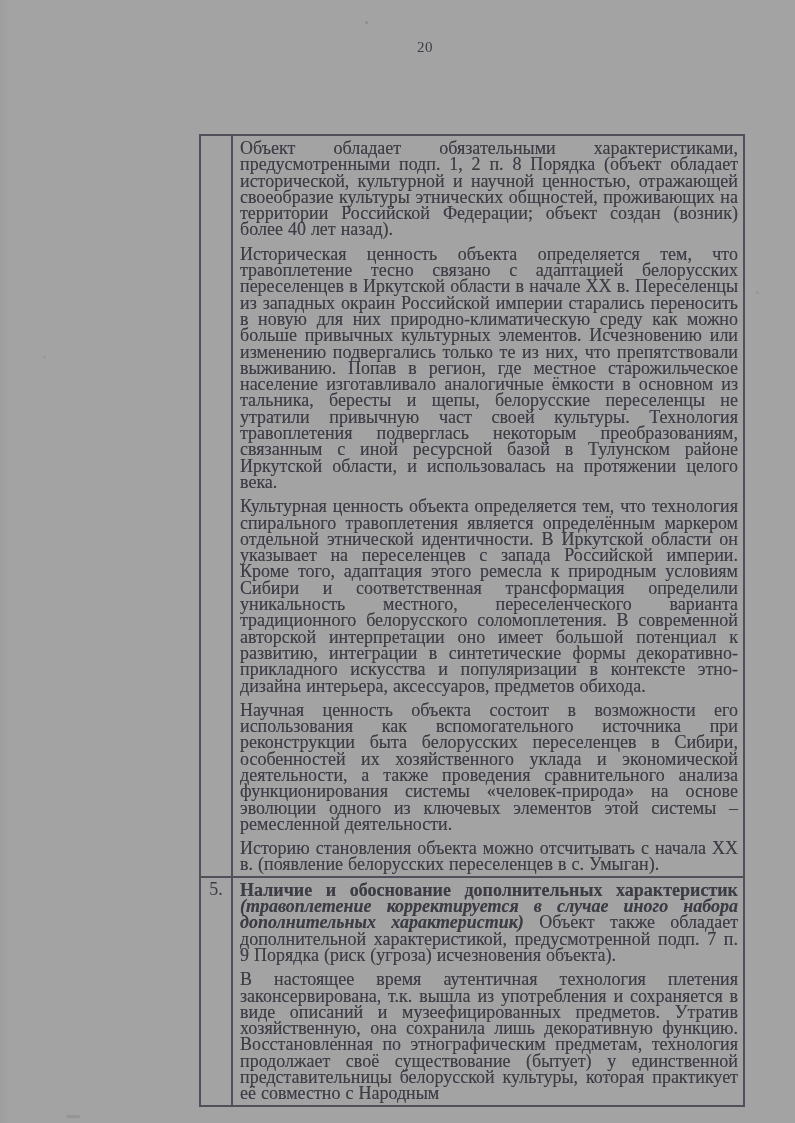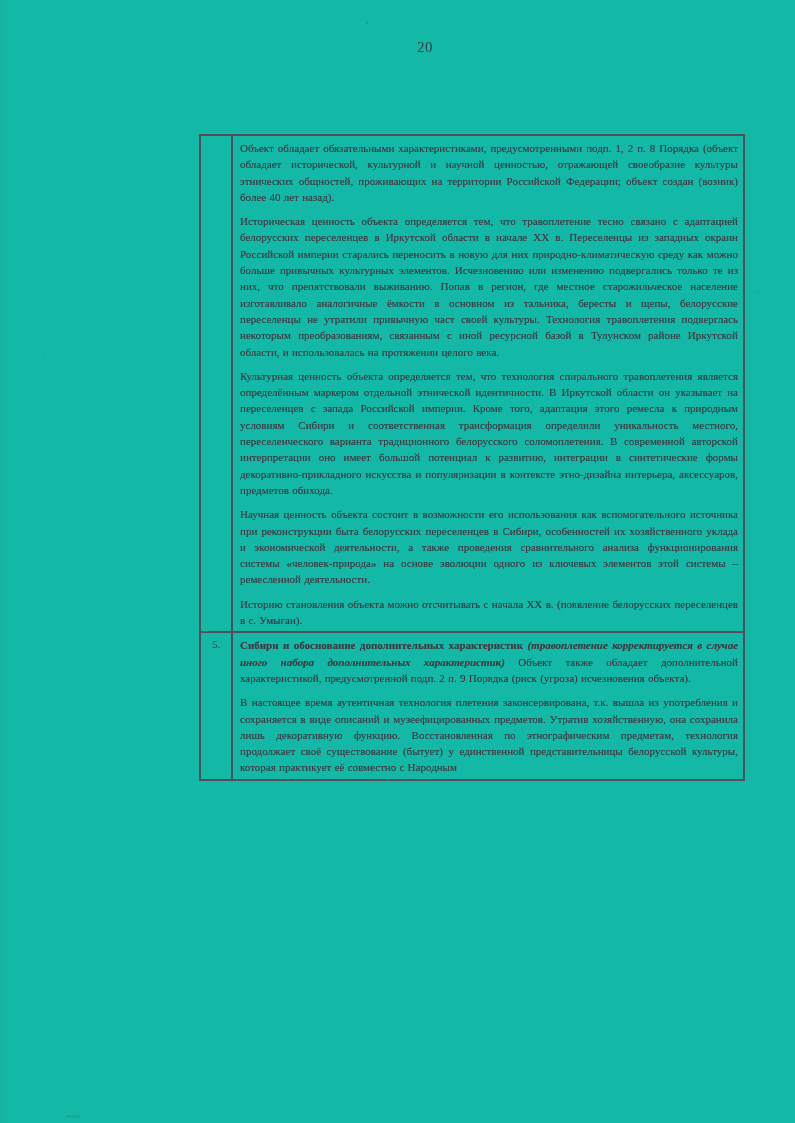--- a/index.html
+++ b/index.html
@@ -9,21 +9,21 @@
     height: 1123px;
     background: #fcfcfb;
     font-family: "Liberation Serif", "DejaVu Serif", serif;
     color: #3c3c45;
     overflow: hidden;
   }
   .page {
     position: relative;
     width: 795px;
     height: 1123px;
-    background: #14b8a6;
+    background: #a3a3a3;
   }
   
   .page::before {
     content: "";
     position: absolute;
     left: 0; top: 0;
     width: 10px; height: 100%;
     background: linear-gradient(to right, rgba(60,60,70,0.05), rgba(60,60,70,0));
     pointer-events: none;
   }
@@ -40,21 +40,21 @@
     position: absolute;
     left: 199px;
     top: 134px;
     width: 546px;
     border-collapse: collapse;
     table-layout: fixed;
   }
   table.doc-table td {
     border: 2px solid #50505a;
     vertical-align: top;
-    font-size: 11px;
+    font-size: 18px;
     line-height: 16.3px;
   }
   td.num-cell {
     width: 28px;
     text-align: center;
     padding: 3px 1px 0 1px;
   }
   td.text-cell {
     padding: 4px 5px 3px 7px;
   }
@@ -94,21 +94,21 @@
         <p>Объект обладает обязательными характеристиками, предусмотренными подп. 1, 2 п. 8 Порядка (объект обладает исторической, культурной и научной ценностью, отражающей своеобразие культуры этнических общностей, проживающих на территории Российской Федерации; объект создан (возник) более 40 лет назад).</p>
         <p>Историческая ценность объекта определяется тем, что травоплетение тесно связано с адаптацией белорусских переселенцев в Иркутской области в начале XX в. Переселенцы из западных окраин Российской империи старались переносить в новую для них природно-климатическую среду как можно больше привычных культурных элементов. Исчезновению или изменению подвергались только те из них, что препятствовали выживанию. Попав в регион, где местное старожильческое население изготавливало аналогичные ёмкости в основном из тальника, бересты и щепы, белорусские переселенцы не утратили привычную част своей культуры. Технология травоплетения подверглась некоторым преобразованиям, связанным с иной ресурсной базой в Тулунском районе Иркутской области, и использовалась на протяжении целого века.</p>
         <p>Культурная ценность объекта определяется тем, что технология спирального травоплетения является определённым маркером отдельной этнической идентичности. В Иркутской области он указывает на переселенцев с запада Российской империи. Кроме того, адаптация этого ремесла к природным условиям Сибири и соответственная трансформация определили уникальность местного, переселенческого варианта традиционного белорусского соломоплетения. В современной авторской интерпретации оно имеет большой потенциал к развитию, интеграции в синтетические формы декоративно-прикладного искусства и популяризации в контексте этно-дизайна интерьера, аксессуаров, предметов обихода.</p>
         <p>Научная ценность объекта состоит в возможности его использования как вспомогательного источника при реконструкции быта белорусских переселенцев в Сибири, особенностей их хозяйственного уклада и экономической деятельности, а также проведения сравнительного анализа функционирования системы «человек-природа» на основе эволюции одного из ключевых элементов этой системы – ремесленной деятельности.</p>
         <p>Историю становления объекта можно отсчитывать с начала XX в. (появление белорусских переселенцев в с. Умыган).</p>
       </td>
     </tr>
     <tr>
       <td class="num-cell">5.</td>
       <td class="text-cell">
-        <p><span class="lead-bold">Сибири и обоснование дополнительных характеристик</span> <span class="lead-italic">(травоплетение корректируется в случае иного набора дополнительных характеристик)</span> <span>Объект также обладает дополнительной характеристикой, предусмотренной подп. 2 п. 9 Порядка (риск (угроза) исчезновения объекта).</span></p>
+        <p><span class="lead-bold">Наличие и обоснование дополнительных характеристик</span> <span class="lead-italic">(травоплетение корректируется в случае иного набора дополнительных характеристик)</span> <span>Объект также обладает дополнительной характеристикой, предусмотренной подп. 7 п. 9 Порядка (риск (угроза) исчезновения объекта).</span></p>
         <p>В настоящее время аутентичная технология плетения законсервирована, т.к. вышла из употребления и сохраняется в виде описаний и музеефицированных предметов. Утратив хозяйственную, она сохранила лишь декоративную функцию. Восстановленная по этнографическим предметам, технология продолжает своё существование (бытует) у единственной представительницы белорусской культуры, которая практикует её совместно с Народным</p>
       </td>
     </tr>
   </tbody>
     </table>
 
   <div class="speck" id="speck1"></div>
   <div class="speck" id="speck2"></div>
   <div class="speck" id="speck3"></div>
   <div class="speck" id="speck4"></div>

